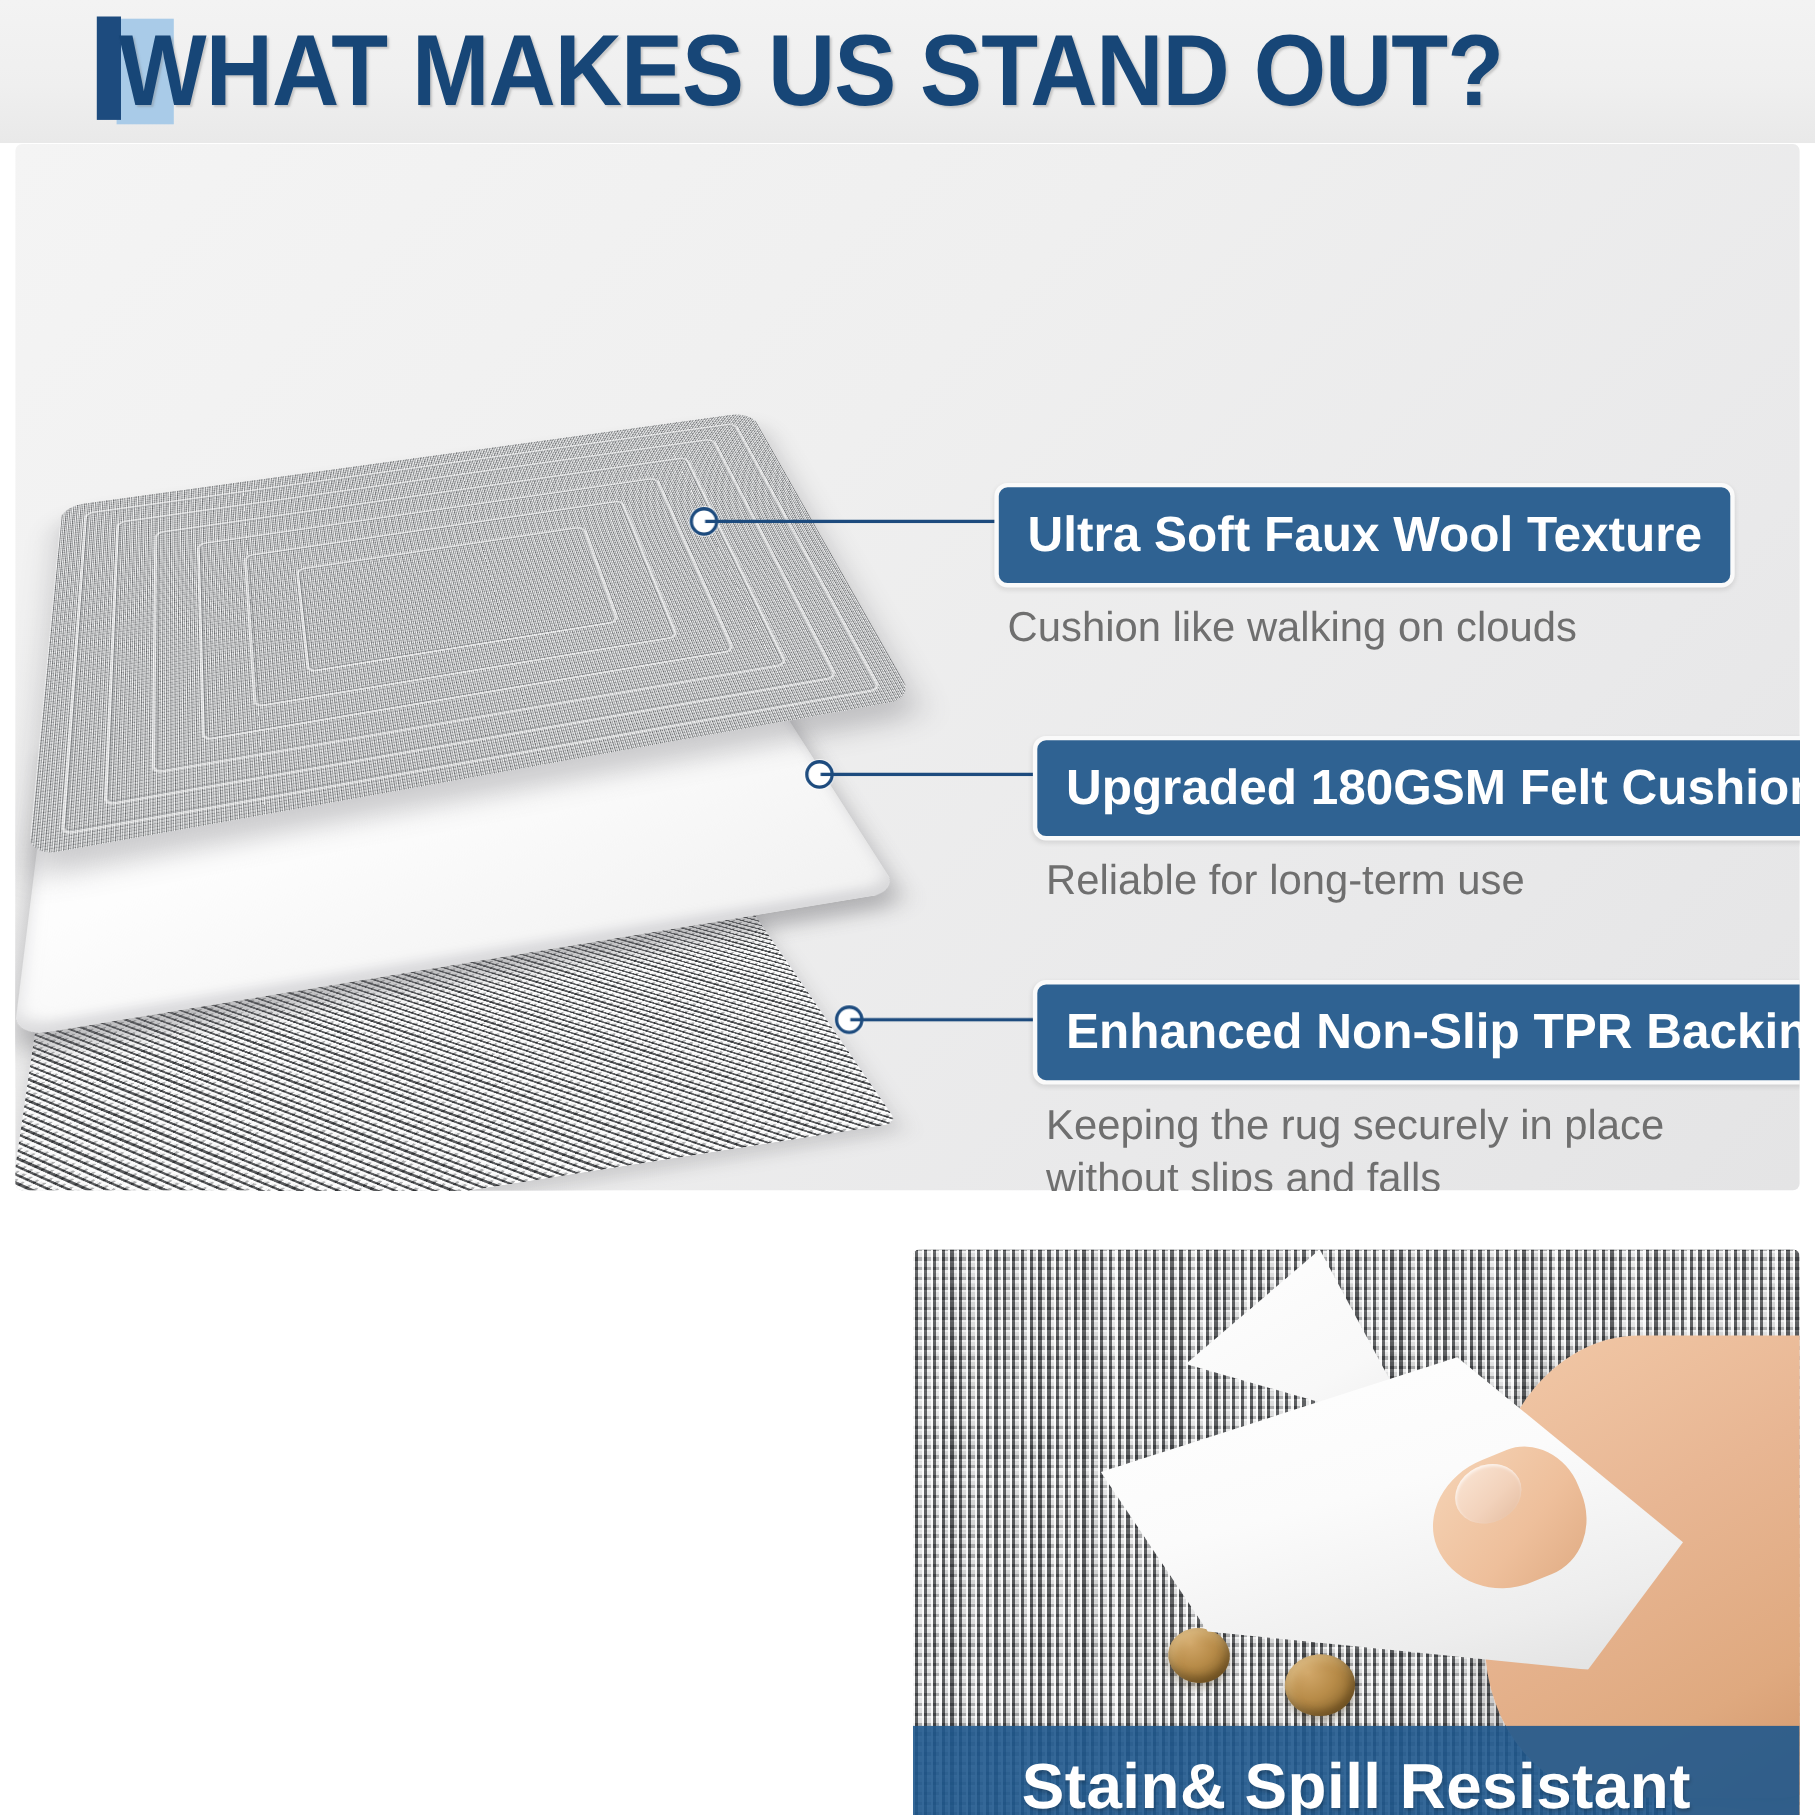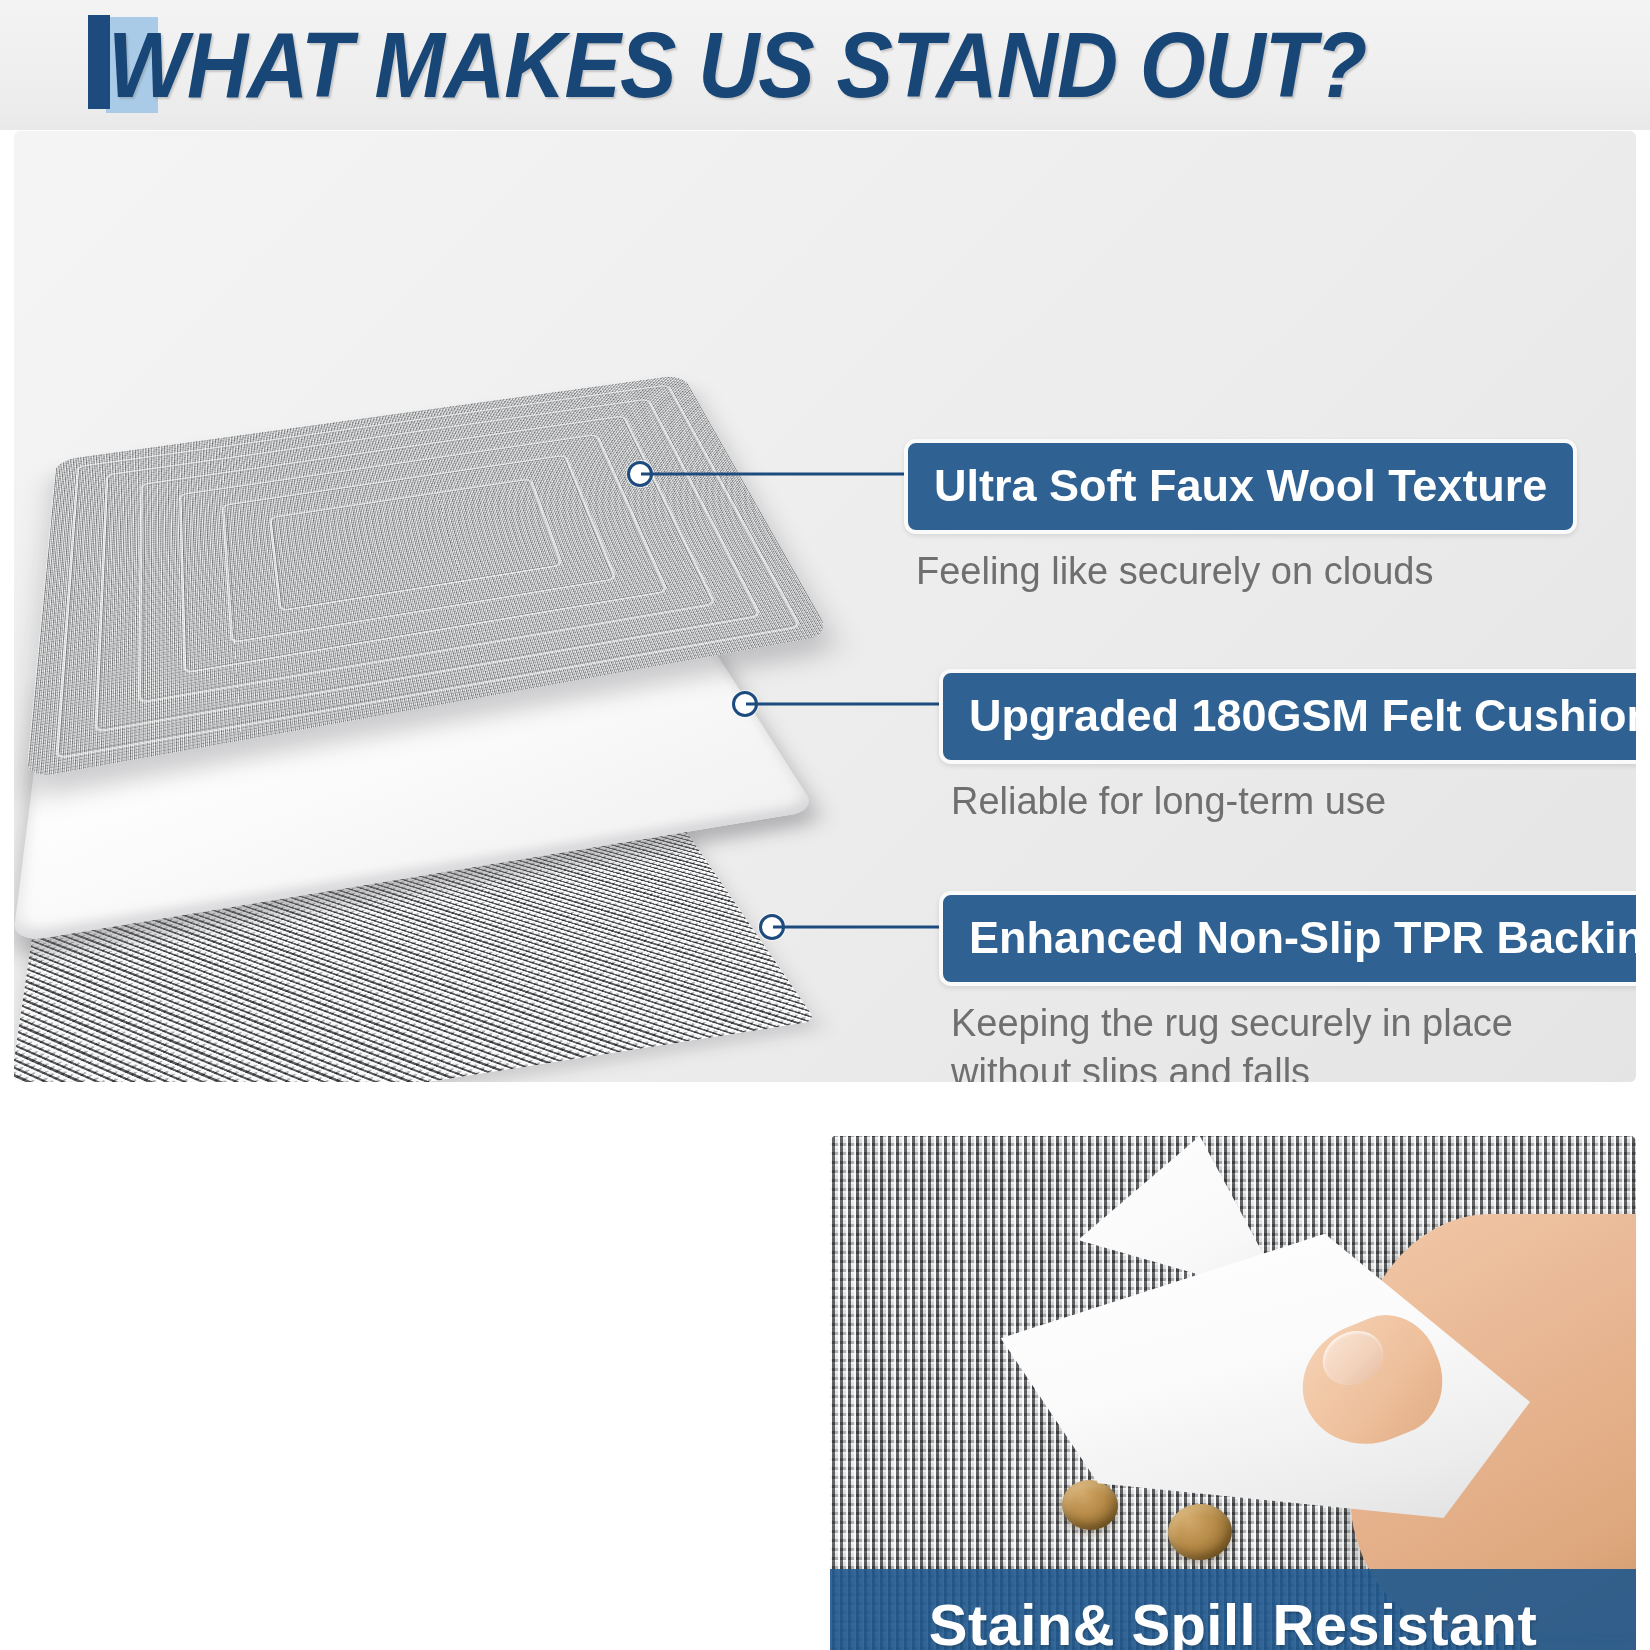--- a/index.html
+++ b/index.html
@@ -20,21 +20,20 @@
   }
 
   
   #title-bar {
     position: absolute;
     left: 0; top: 0;
     width: 1650px; height: 130px;
     background: linear-gradient(180deg,#f3f3f3 0%,#efefef 60%,#e9e9e9 100%);
     display: flex;
     align-items: center;
-    font-style: italic;
   }
   .accent-wrap {
     position: relative;
     width: 72px; height: 100px;
     margin-left: 88px;
     flex: 0 0 auto;
   }
   .accent-light {
     position: absolute;
     left: 18px; top: 2px;
@@ -428,21 +427,21 @@
       <span class="dot"></span>
       <span class="line"></span>
     </div>
     <div id="leader-3" class="leader">
       <span class="dot"></span>
       <span class="line"></span>
     </div>
 
     <div id="callout-1" class="callout">
       <div class="badge">Ultra Soft Faux Wool Texture</div>
-      <div class="sub">Feeling like securely on clouds</div>
+      <div class="sub">Cushion like walking on clouds</div>
     </div>
 
     <div id="callout-2" class="callout">
       <div class="badge">Upgraded 180GSM Felt Cushion</div>
       <div class="sub">Reliable for long-term use</div>
     </div>
 
     <div id="callout-3" class="callout">
       <div class="badge">Enhanced Non-Slip TPR Backing</div>
       <div class="sub">Keeping the rug securely in place

